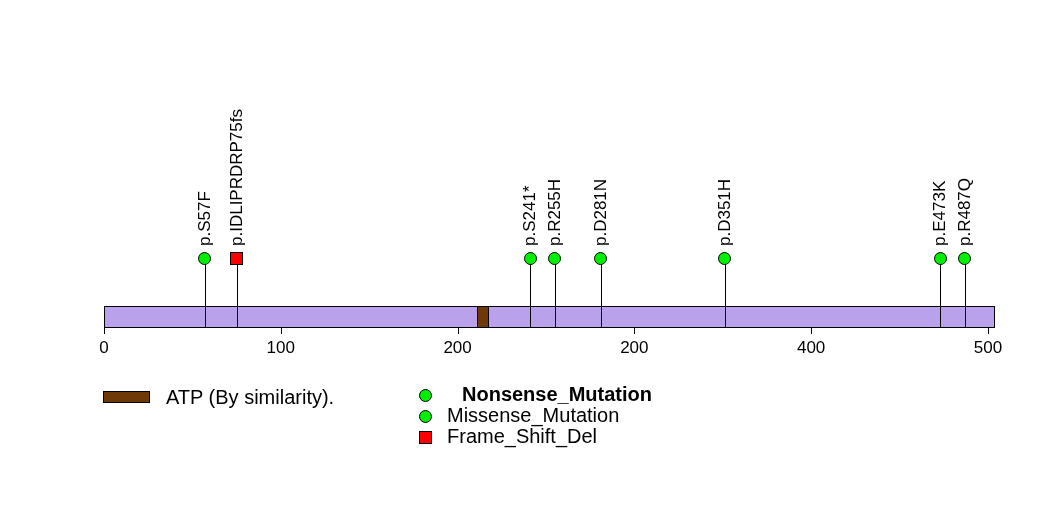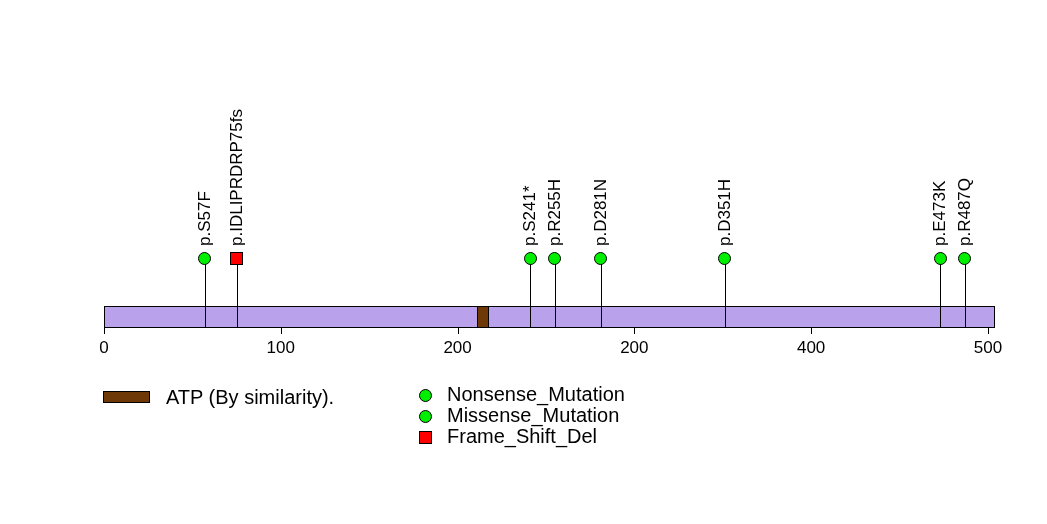--- a/index.html
+++ b/index.html
@@ -129,19 +129,19 @@
       <div class="tick-label" style="left: 634.357px; top: 338px;">200</div>
       <div class="tick-line" style="left: 811.143px; top: 328px; height: 6px;"></div>
       <div class="tick-label" style="left: 811.143px; top: 338px; text-align: right;">400</div>
       <div class="tick-line" style="left: 987.929px; top: 328px; height: 6px;"></div>
       <div class="tick-label" style="left: 987.929px; top: 338px; text-align: center;">500</div>
     </div>
   <div id="legend-layer" class="abs">
       <div class="legend-swatch-rect" style="left: 103px; top: 391px; width: 47px; height: 12px; background: rgb(110, 57, 7);"></div>
       <div class="legend-text" style="left: 166px; top: 389px;">ATP (By similarity).</div>
       <div class="legend-marker circle" style="left: 418.5px; top: 388.5px; width: 13px; height: 13px; background: rgb(0, 238, 0);"></div>
-      <div class="legend-text" style="left: 447px; top: 386px;">Nonsense_Mutation</div>
+      <div class="legend-text" style="left: 462px; top: 386px; font-weight: bold;">Nonsense_Mutation</div>
       <div class="legend-marker circle" style="left: 418.5px; top: 409.5px; width: 13px; height: 13px; background: rgb(0, 238, 0);"></div>
       <div class="legend-text" style="left: 447px; top: 407px;">Missense_Mutation</div>
       <div class="legend-marker square" style="left: 418.5px; top: 430.5px; width: 13px; height: 13px; background: rgb(255, 0, 0);"></div>
       <div class="legend-text" style="left: 447px; top: 428px;">Frame_Shift_Del</div>
     </div>
 </div>
 
 </body></html>

